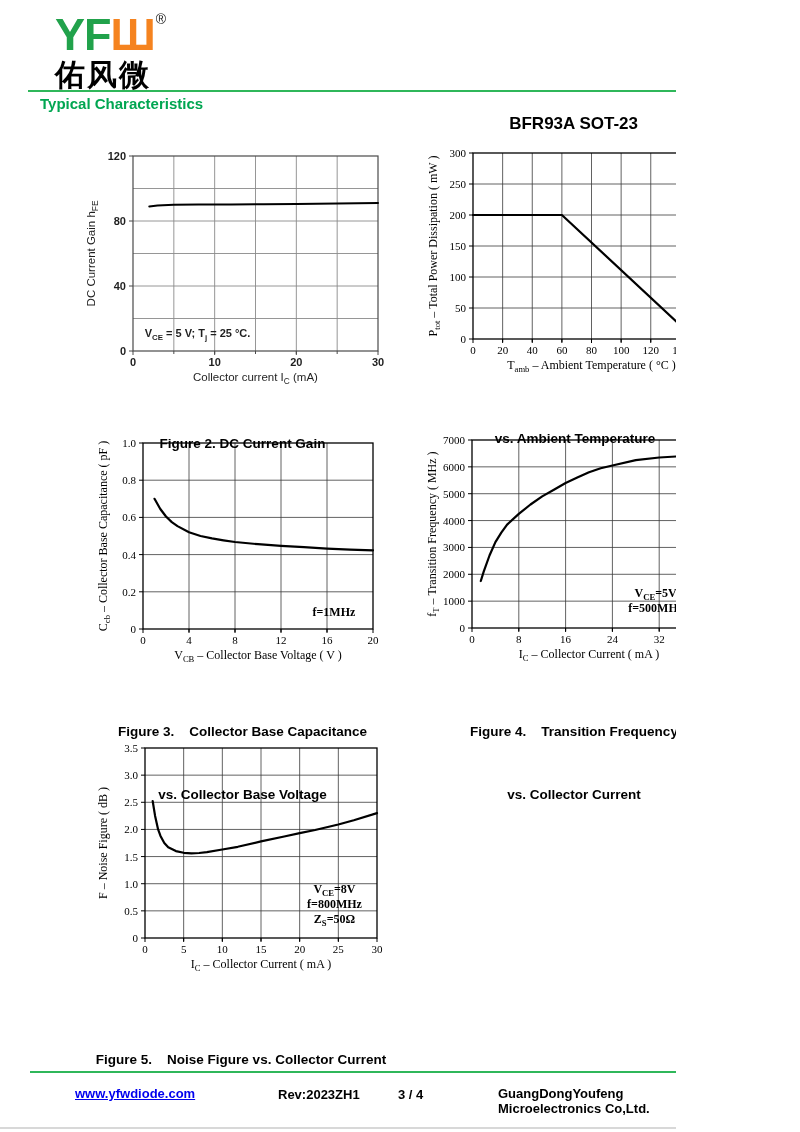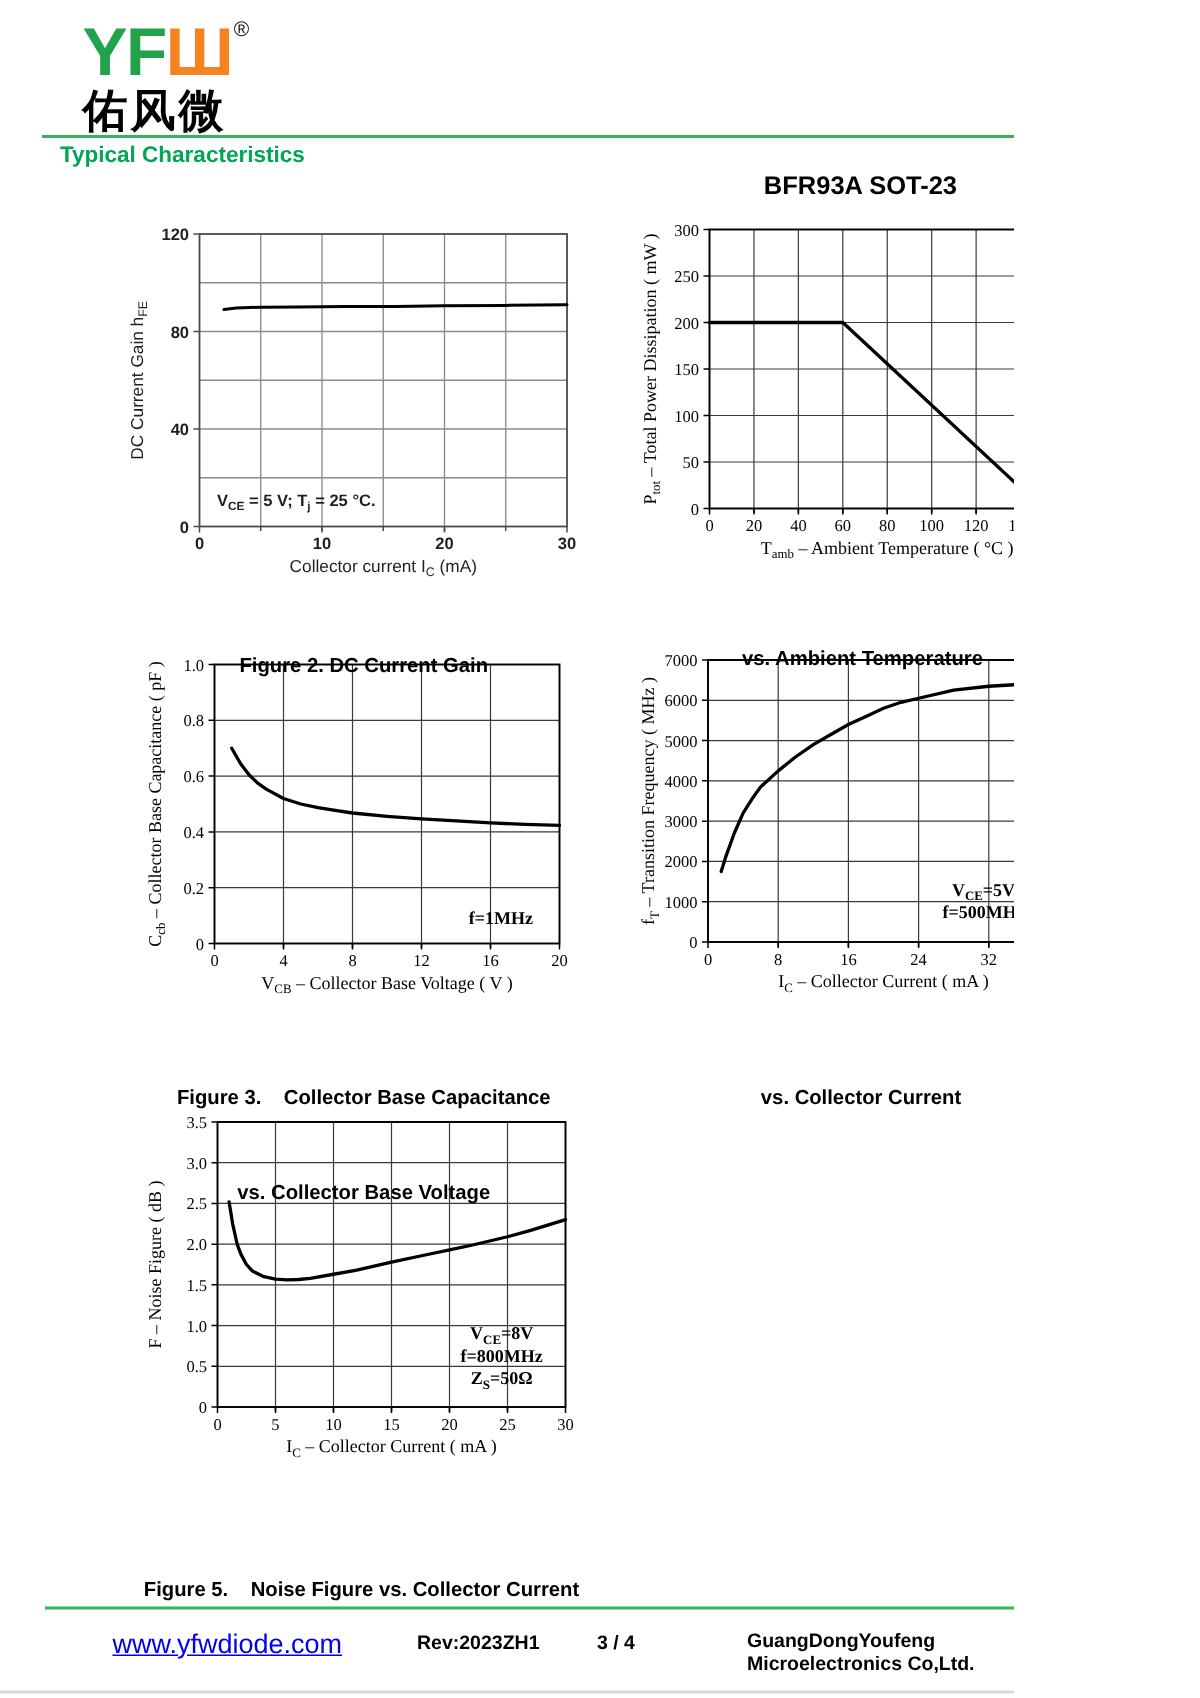--- a/index.html
+++ b/index.html
@@ -25,21 +25,21 @@
   .chartfig { position:absolute; margin:0; padding:0; }
   .caption { position:absolute; text-align:center; font-size:13.5px; font-weight:bold; color:#000;
              line-height:21px; white-space:pre-wrap; }
   .cap0 { left:85px;  top:391px; width:315px; }
   .cap1 { left:425px; top:386px; width:300px; }
   .cap2 { left:85px;  top:679px; width:315px; }
   .cap3 { left:424px; top:679px; width:300px; }
   .cap4 { left:60px;  top:1007px; width:362px; }
   
   .footer-rule { position:absolute; left:30px; top:1071px; width:745px; height:2px; background: var(--divider-green); }
-  .website  { position:absolute; left:75px;  top:1086px; font-size:18px; font-weight:normal; color: var(--link-blue); text-decoration:underline; }
+  .website  { position:absolute; left:75px;  top:1086px; font-size:13px; font-weight:bold; color: var(--link-blue); text-decoration:underline; }
   .rev      { position:absolutely; }
   .rev      { position:absolute; left:258px; top:1087px; font-size:13px; font-weight:bold; color:#000;margin-left:20px; }
   .page-num { position:absolute; left:398px; top:1087px; font-size:13px; font-weight:bold; color:#000; }
   .company  { position:absolute; left:478px; top:1086px; font-size:13px; font-weight:bold; color:#000;margin-left:20px; }
   .bottom-edge { position:absolute; left:0; top:1127px; width:800px; height:2px; background:#d8d8d8; }
 </style>
 </head>
 <body>
 
 <div class="page">
@@ -310,20 +310,21 @@
     <div>Figure 2. DC Current Gain</div>
   </div>
   <div class="caption cap1">
     <div>vs. Ambient Temperature</div>
   </div>
   <div class="caption cap2">
     <div>Figure 3.    Collector Base Capacitance</div>
     <div>vs. Collector Base Voltage</div>
   </div>
   <div class="caption cap3">
+    <div>Figure 4.    Transition Frequency</div>
     <div>vs. Collector Current</div>
   </div>
   <div class="caption cap4">
     <div>Figure 5.    Noise Figure vs. Collector Current</div>
   </div>
 
   <div class="footer-rule"></div>
   <a href="#" class="website">www.yfwdiode.com</a>
   <span class="rev">Rev:2023ZH1</span>
   <span class="page-num">3 / 4</span>

